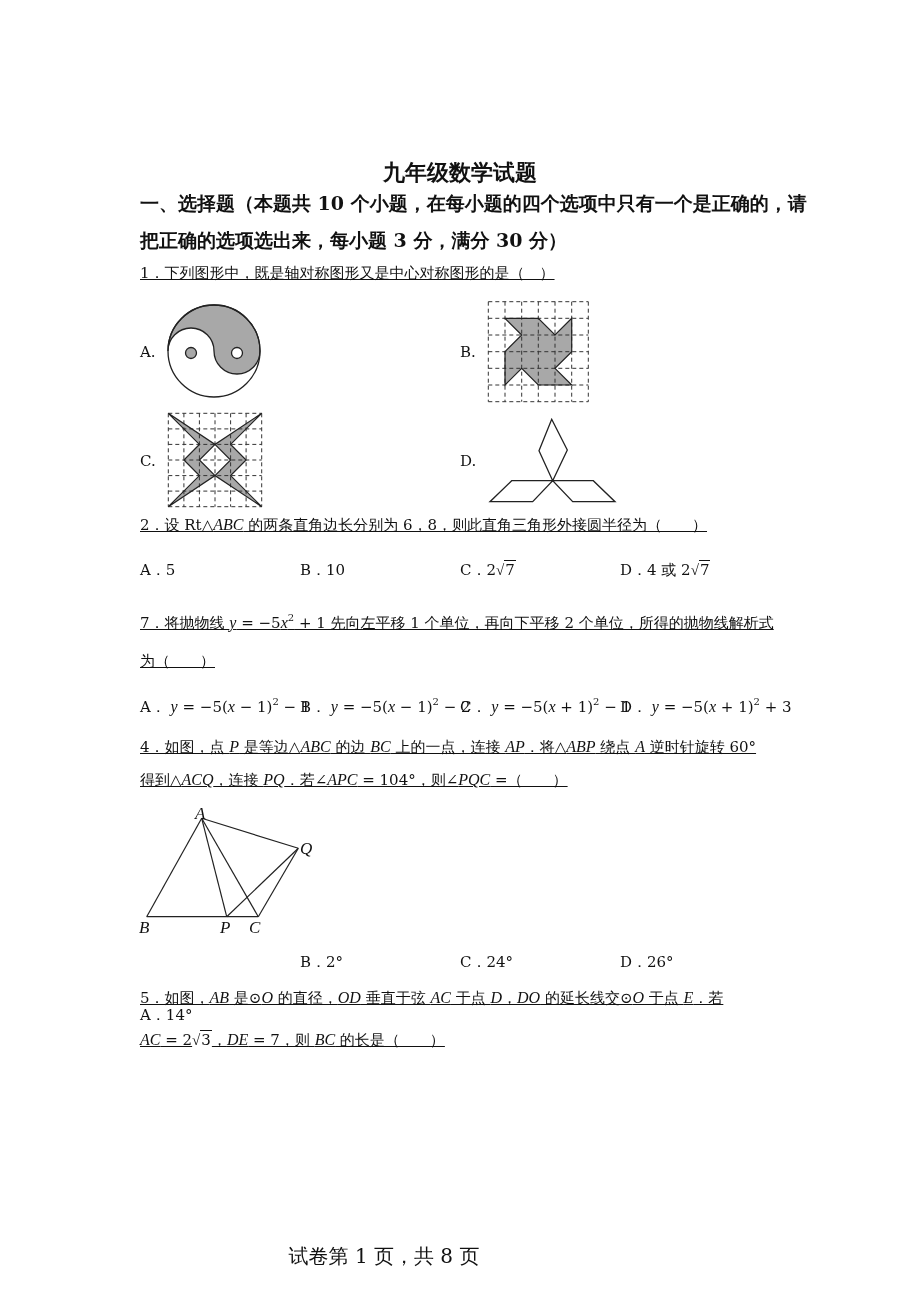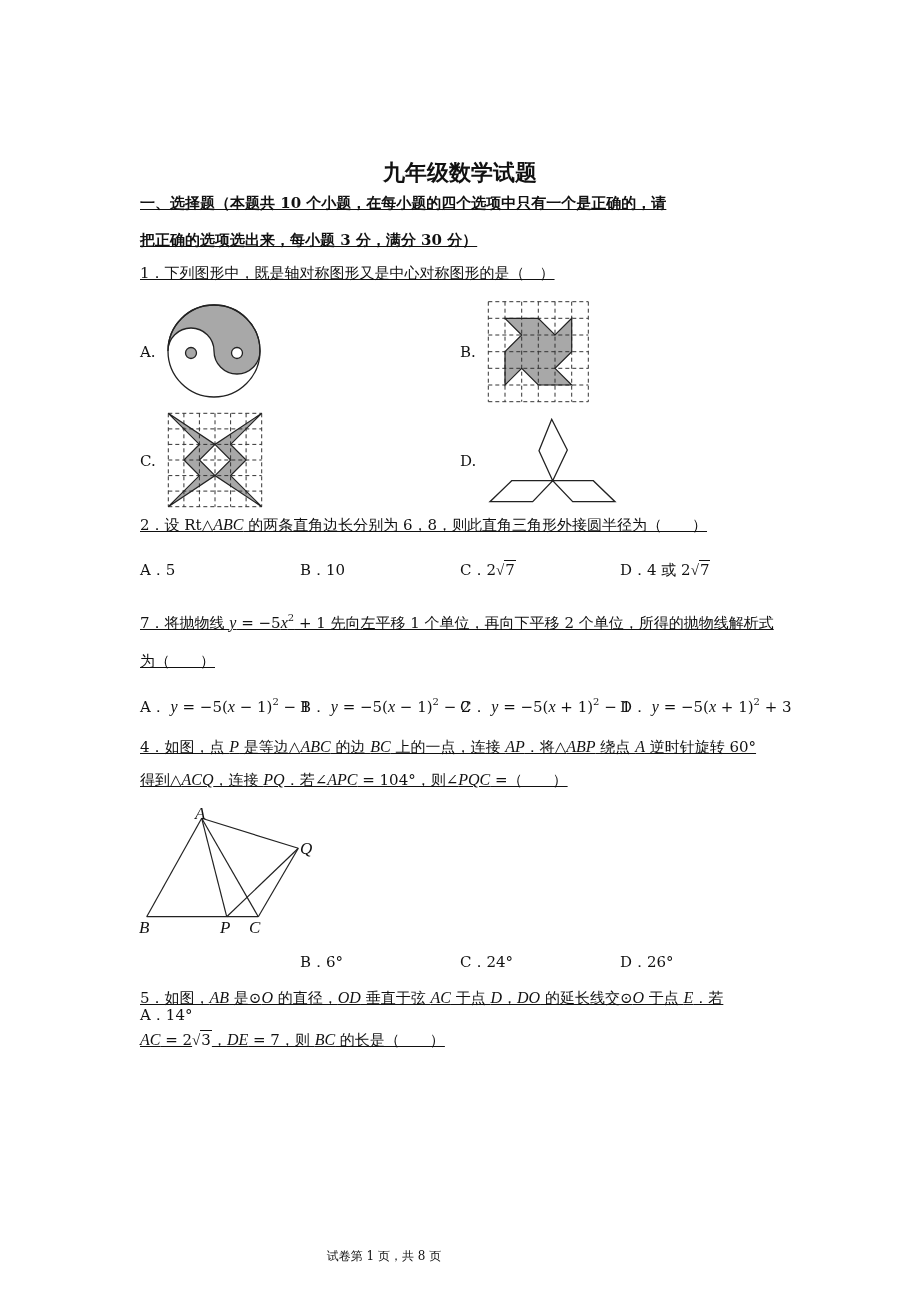--- a/index.html
+++ b/index.html
@@ -1,23 +1,23 @@
 <!DOCTYPE html>
 <html><head>
   <meta charset="utf-8">
   <style>
     html, body { margin:0; padding:0; background:#ffffff; }
     body { width:920px; height:1302px; position:relative; overflow:hidden;
            font-family:"DejaVu Serif","Liberation Serif",serif; color:#111; }
     .line { position:absolute; left:140px; font-size:15px; line-height:20px; white-space:nowrap;text-decoration:underline; }
     .title { position:absolute; left:0; width:920px; top:146px; text-align:center;
              font-size:22px; line-height:28px; font-weight:bold;margin-top:12px; }
-    .sec { position:absolute; left:140px; font-size:15px; line-height:22px; font-weight:bold; white-space:nowrap;text-decoration:underline; }
+    .sec { position:absolute; left:140px; font-size:19px; line-height:22px; font-weight:bold; white-space:nowrap; }
     .opt { position:absolute; font-size:15px; line-height:20px; white-space:nowrap; }
-    .footer { position:absolute; left:0; width:768px; top:1246px; text-align:center; font-size:12px; line-height:20px; }
+    .footer { position:absolute; left:0; width:768px; top:1246px; text-align:center; font-size:20px; line-height:20px; }
     .it { font-style:italic; font-family:"Liberation Serif","DejaVu Serif",serif; font-size:16px;margin-top:32px; }
     .sup { font-size:10px; vertical-align:7px; }
     .sqrt { display:inline-block; }
     .sqrt .rad { font-family:"Liberation Serif",serif; }
     .sqrt .radicand { border-top:1px solid #111; padding:0 1px; }
     svg.figs { position:absolute; left:0; top:0; width:920px; height:1302px; }
     .flabel { font-family:"Liberation Serif","DejaVu Serif",serif; font-style:italic; font-size:17px; fill:#111; }
   </style>
 </head>
 <body>
@@ -48,21 +48,21 @@
   <div class="opt" style="left:140px; top:692px"><span>A．  </span><span class="it">y</span><span> = −5(</span><span class="it">x</span><span> − 1)</span><span class="sup">2</span><span> − 1</span></div>
   <div class="opt" style="left:300px; top:692px"><span>B．  </span><span class="it">y</span><span> = −5(</span><span class="it">x</span><span> − 1)</span><span class="sup">2</span><span> − 2</span></div>
   <div class="opt" style="left:460px; top:692px"><span>C．  </span><span class="it">y</span><span> = −5(</span><span class="it">x</span><span> + 1)</span><span class="sup">2</span><span> − 1</span></div>
   <div class="opt" style="left:620px; top:692px"><span>D．  </span><span class="it">y</span><span> = −5(</span><span class="it">x</span><span> + 1)</span><span class="sup">2</span><span> + 3</span></div>
 </div>
 
 <div>
   <div class="line" style="top:737px"><span>4．如图，点 </span><span class="it">P</span><span> 是等边△</span><span class="it">ABC</span><span> 的边 </span><span class="it">BC</span><span> 上的一点，连接 </span><span class="it">AP</span><span>．将△</span><span class="it">ABP</span><span> 绕点 </span><span class="it">A</span><span> 逆时针旋转 60°</span></div>
   <div class="line" style="top:770px"><span>得到△</span><span class="it">ACQ</span><span>，连接 </span><span class="it">PQ</span><span>．若∠</span><span class="it">APC</span><span> = 104°，则∠</span><span class="it">PQC</span><span> =（　　）</span></div>
   <div class="opt" style="left:140px; top:1005px"><span>A．14°</span></div>
-  <div class="opt" style="left:300px; top:952px"><span>B．6°</span></div>
+  <div class="opt" style="left:300px; top:952px"><span>B．2°</span></div>
   <div class="opt" style="left:460px; top:952px"><span>C．24°</span></div>
   <div class="opt" style="left:620px; top:952px"><span>D．26°</span></div>
 </div>
 
 <div>
   <div class="line" style="top:988px"><span>5．如图，</span><span class="it">AB</span><span> 是⊙</span><span class="it">O</span><span> 的直径，</span><span class="it">OD</span><span> 垂直于弦 </span><span class="it">AC</span><span> 于点 </span><span class="it">D</span><span>，</span><span class="it">DO</span><span> 的延长线交⊙</span><span class="it">O</span><span> 于点 </span><span class="it">E</span><span>．若</span></div>
   <div class="line" style="top:1030px"><span class="it">AC</span><span> = 2</span><span class="sqrt"><span class="rad">√</span><span class="radicand">3</span></span><span>，</span><span class="it">DE</span><span> = 7，则 </span><span class="it">BC</span><span> 的长是（　　）</span></div>
 </div>
 
 <div class="footer">试卷第 1 页，共 8 页</div>

